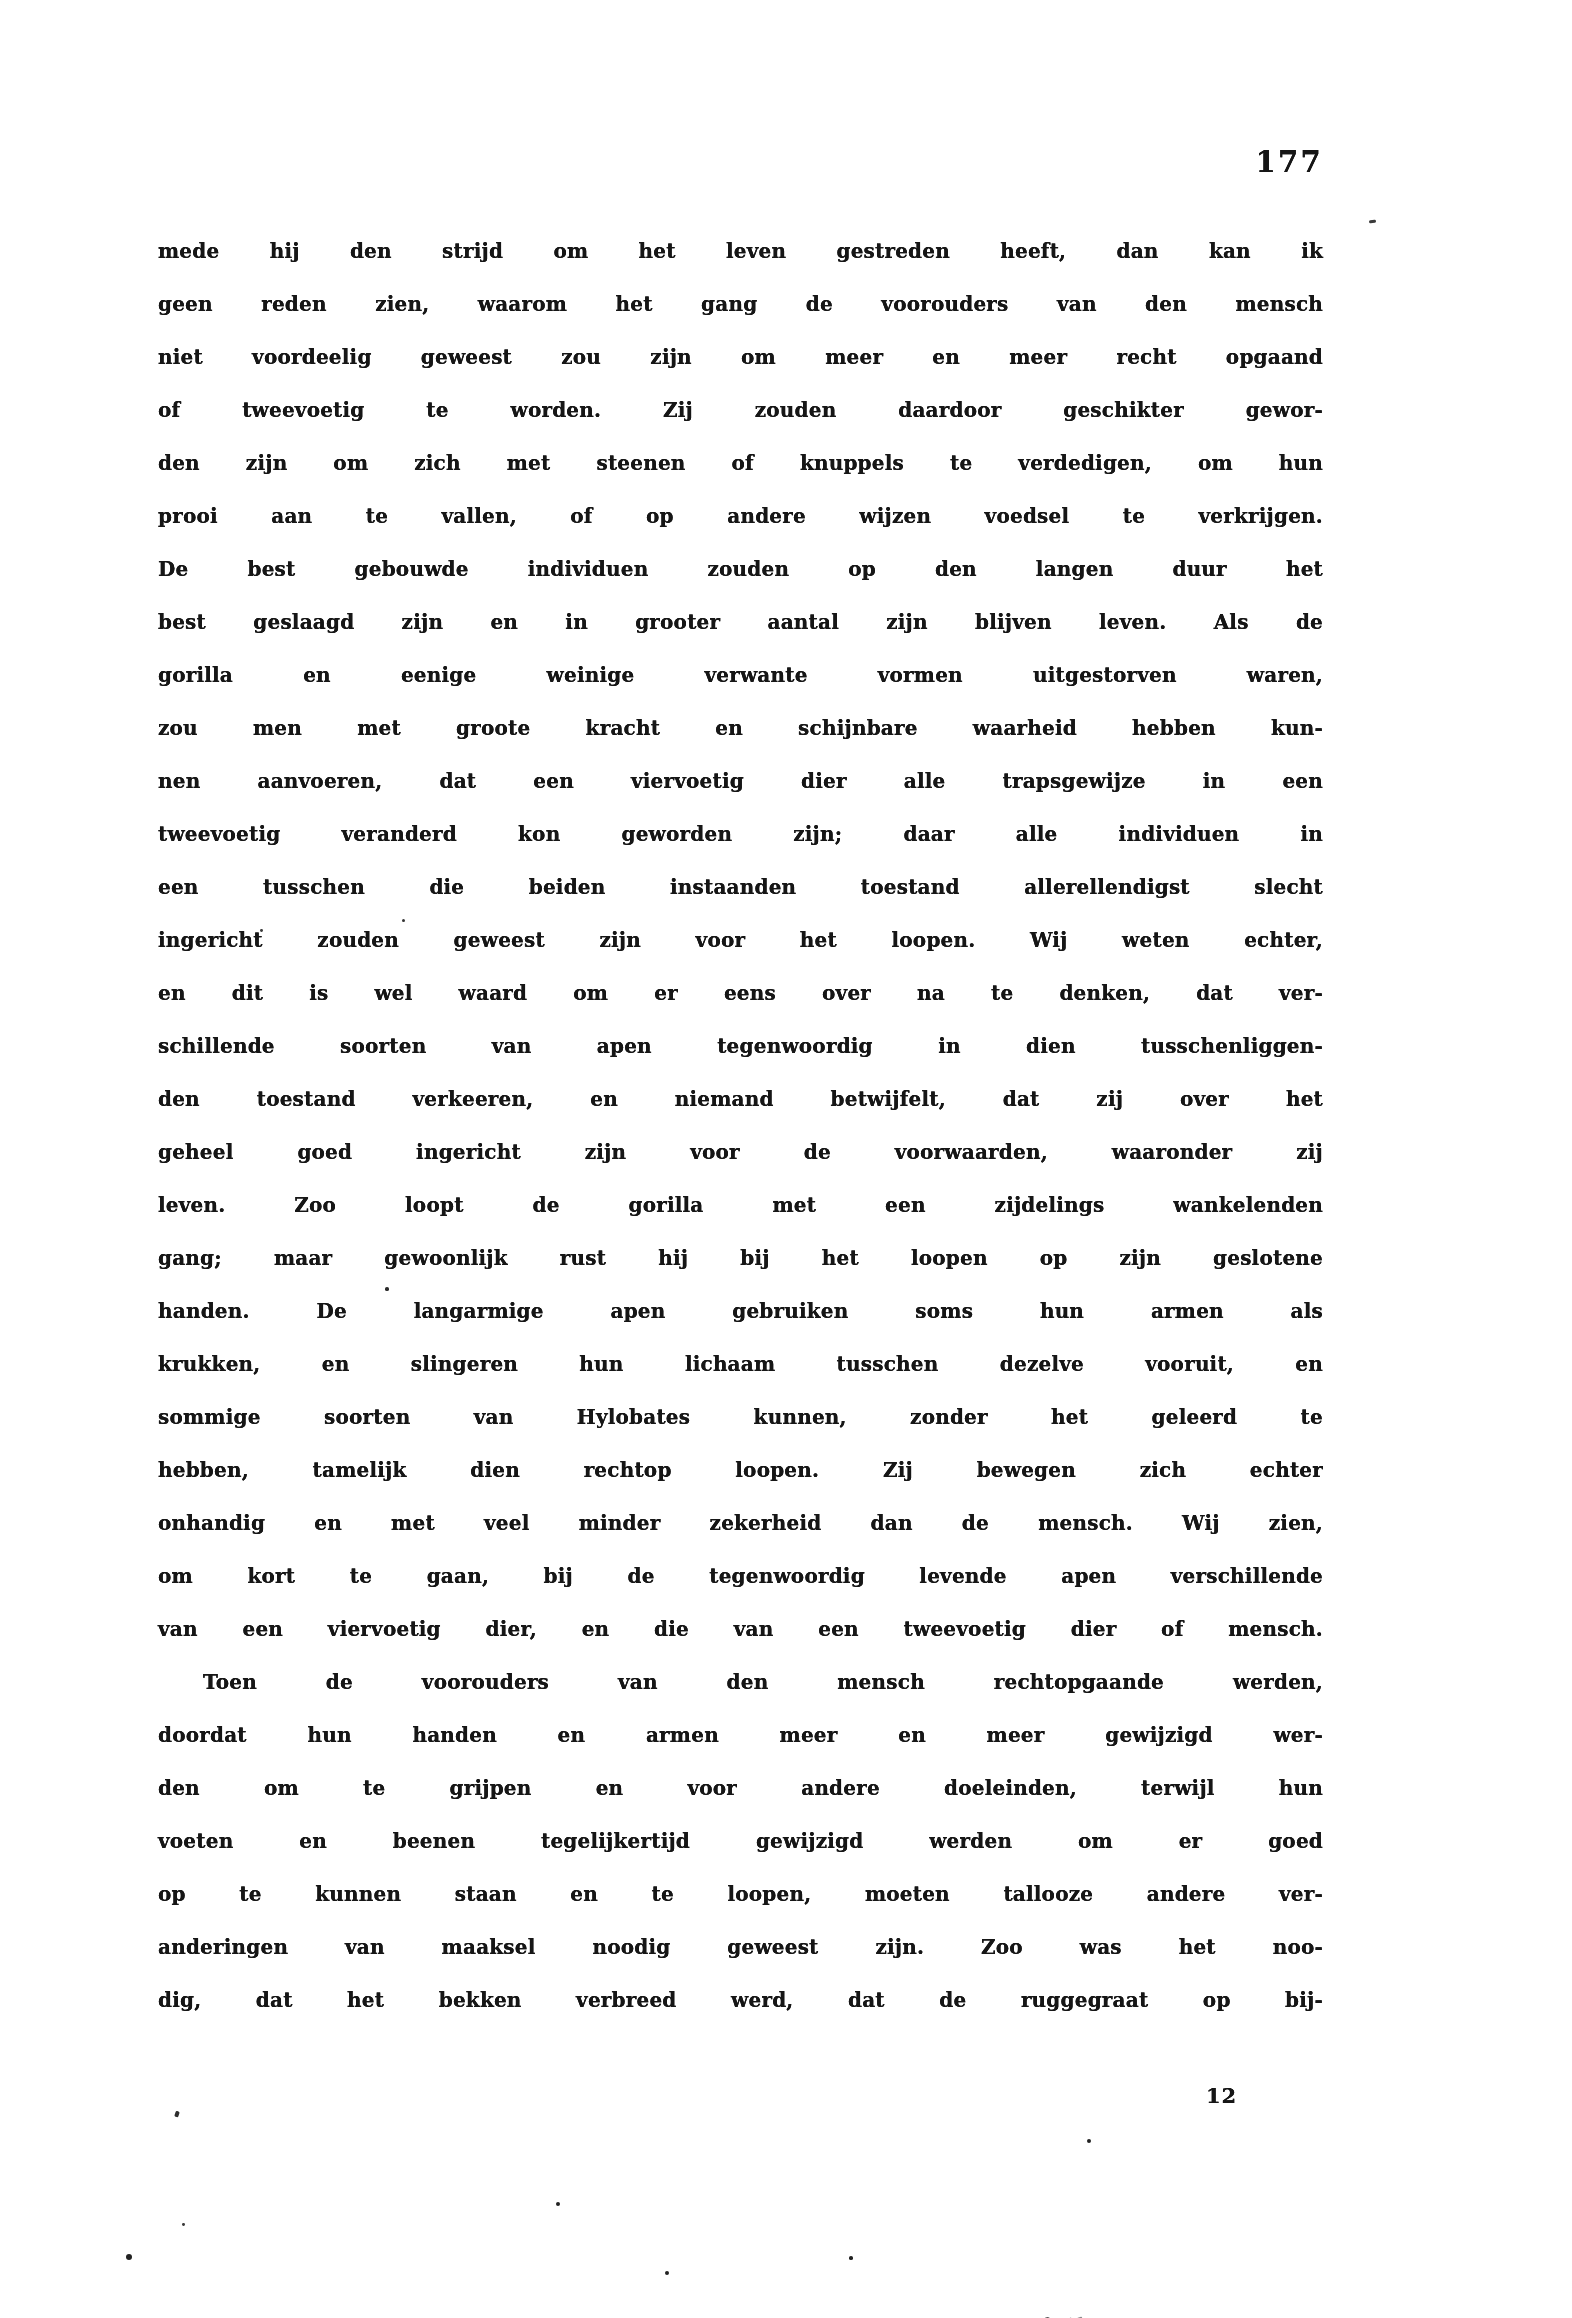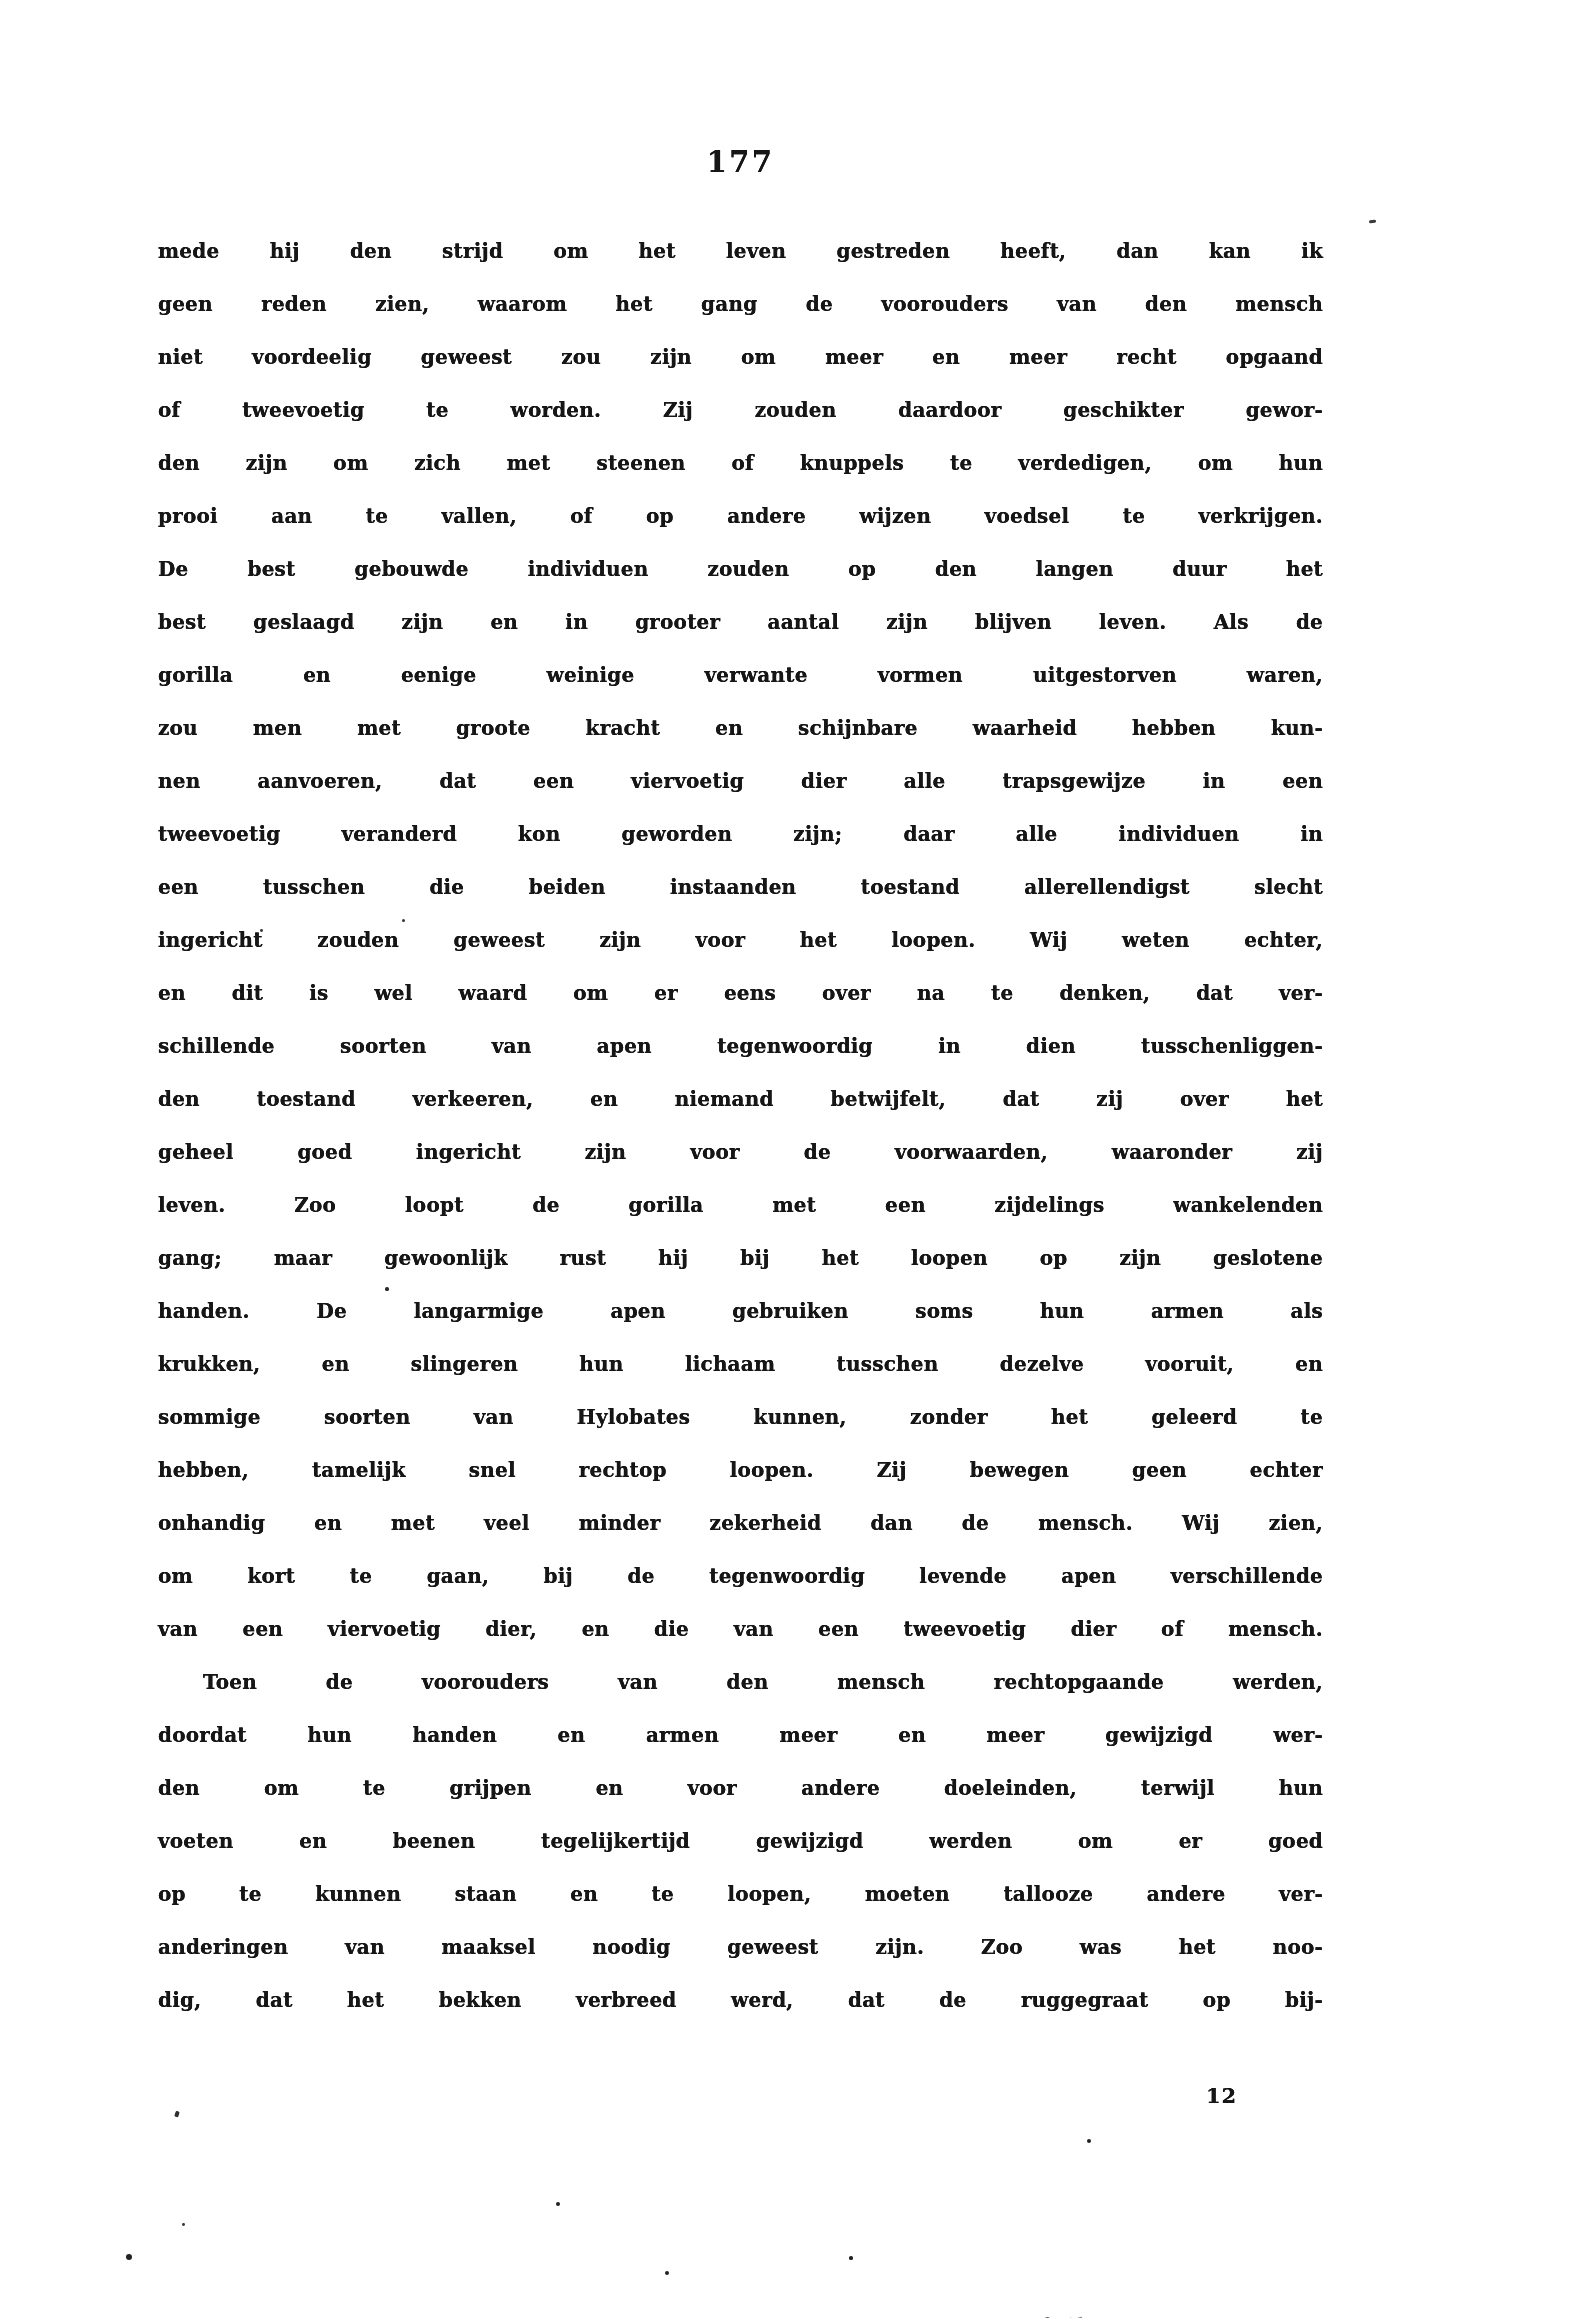--- a/index.html
+++ b/index.html
@@ -15,21 +15,21 @@
     background: #ffffff;
     overflow: hidden;
     font-family: "DejaVu Serif", serif;
     color: #161616;
   }
   .folio {
     position: absolute;
     left: 158px;
     top: 148px;
     width: 1165px;
-    text-align: center;
+    text-align: right;
     font-weight: 700;
     font-size: 29px;
     line-height: 29px;
     letter-spacing: 2.3px;
     text-shadow: 0 0 0.5px #000;
   }
   .page-text {
     position: absolute;
     left: 158px;
     top: 225px;
@@ -99,21 +99,21 @@
       <div class="line">ingericht zouden geweest zijn voor het loopen. Wij weten echter,</div>
       <div class="line">en dit is wel waard om er eens over na te denken, dat ver-</div>
       <div class="line">schillende soorten van apen tegenwoordig in dien tusschenliggen-</div>
       <div class="line">den toestand verkeeren, en niemand betwijfelt, dat zij over het</div>
       <div class="line">geheel goed ingericht zijn voor de voorwaarden, waaronder zij</div>
       <div class="line">leven. Zoo loopt de gorilla met een zijdelings wankelenden</div>
       <div class="line">gang; maar gewoonlijk rust hij bij het loopen op zijn geslotene</div>
       <div class="line">handen. De langarmige apen gebruiken soms hun armen als</div>
       <div class="line">krukken, en slingeren hun lichaam tusschen dezelve vooruit, en</div>
       <div class="line">sommige soorten van Hylobates kunnen, zonder het geleerd te</div>
-      <div class="line">hebben, tamelijk snel rechtop loopen. Zij bewegen geen echter</div>
+      <div class="line">hebben, tamelijk dien rechtop loopen. Zij bewegen zich echter</div>
       <div class="line">onhandig en met veel minder zekerheid dan de mensch. Wij zien,</div>
       <div class="line">om kort te gaan, bij de tegenwoordig levende apen verschillende</div>
       <div class="line">van een viervoetig dier, en die van een tweevoetig dier of mensch.</div>
       <div class="line indent">Toen de voorouders van den mensch rechtopgaande werden,</div>
       <div class="line">doordat hun handen en armen meer en meer gewijzigd wer-</div>
       <div class="line">den om te grijpen en voor andere doeleinden, terwijl hun</div>
       <div class="line">voeten en beenen tegelijkertijd gewijzigd werden om er goed</div>
       <div class="line">op te kunnen staan en te loopen, moeten tallooze andere ver-</div>
       <div class="line">anderingen van maaksel noodig geweest zijn. Zoo was het noo-</div>
       <div class="line">dig, dat het bekken verbreed werd, dat de ruggegraat op bij-</div>

